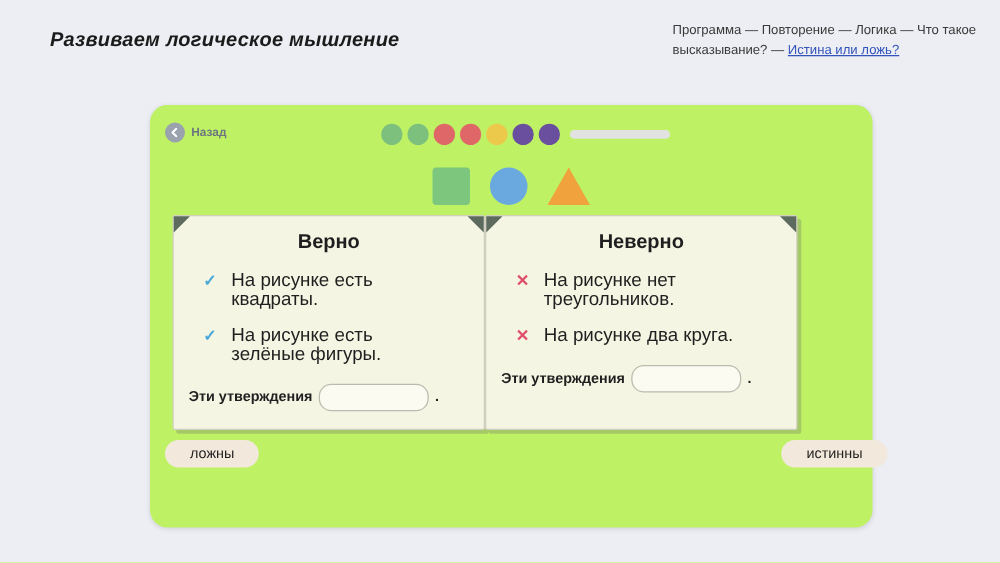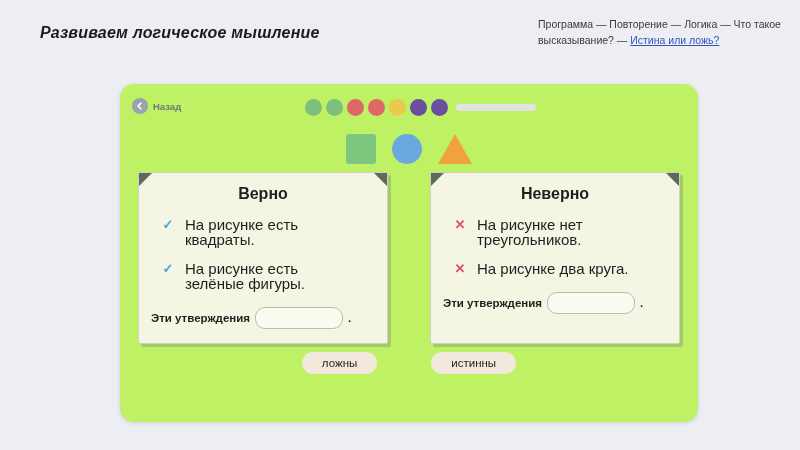--- a/index.html
+++ b/index.html
@@ -129,21 +129,21 @@
     border-right: 17px solid transparent;
   }
 
   
   .panels {
     position: absolute;
     top: 88px;
     left: 18px;
     right: 18px;
     display: flex;
-    justify-content: space-between;
+    justify-content: flex-start;
   }
   .panel {
     position: relative;
     width: 250px;
     background: #f5f5e4;
     border: 1px solid #cfd0c0;
     border-radius: 2px;
     box-shadow: 3px 3px 0 rgba(120,125,110,0.35);
     padding: 10px 12px 14px 12px;
     box-sizing: border-box;
@@ -207,24 +207,24 @@
     height: 20px;
     border: 1px solid #b9bcae;
     border-radius: 10px;
     background: #fbfbf1;
   }
 
   
   .chips {
     position: absolute;
     top: 268px;
-    left: 0;
+    left: 12px;
     width: 100%;
     display: flex;
-    justify-content: center;
+    justify-content: space-between;
     gap: 54px;
   }
   .chip {
     background: #f2e8dc;
     border-radius: 11px;
     padding: 5px 20px;
     font-size: 11.5px;
     color: #1f1f1f;
     cursor: pointer;
   }

